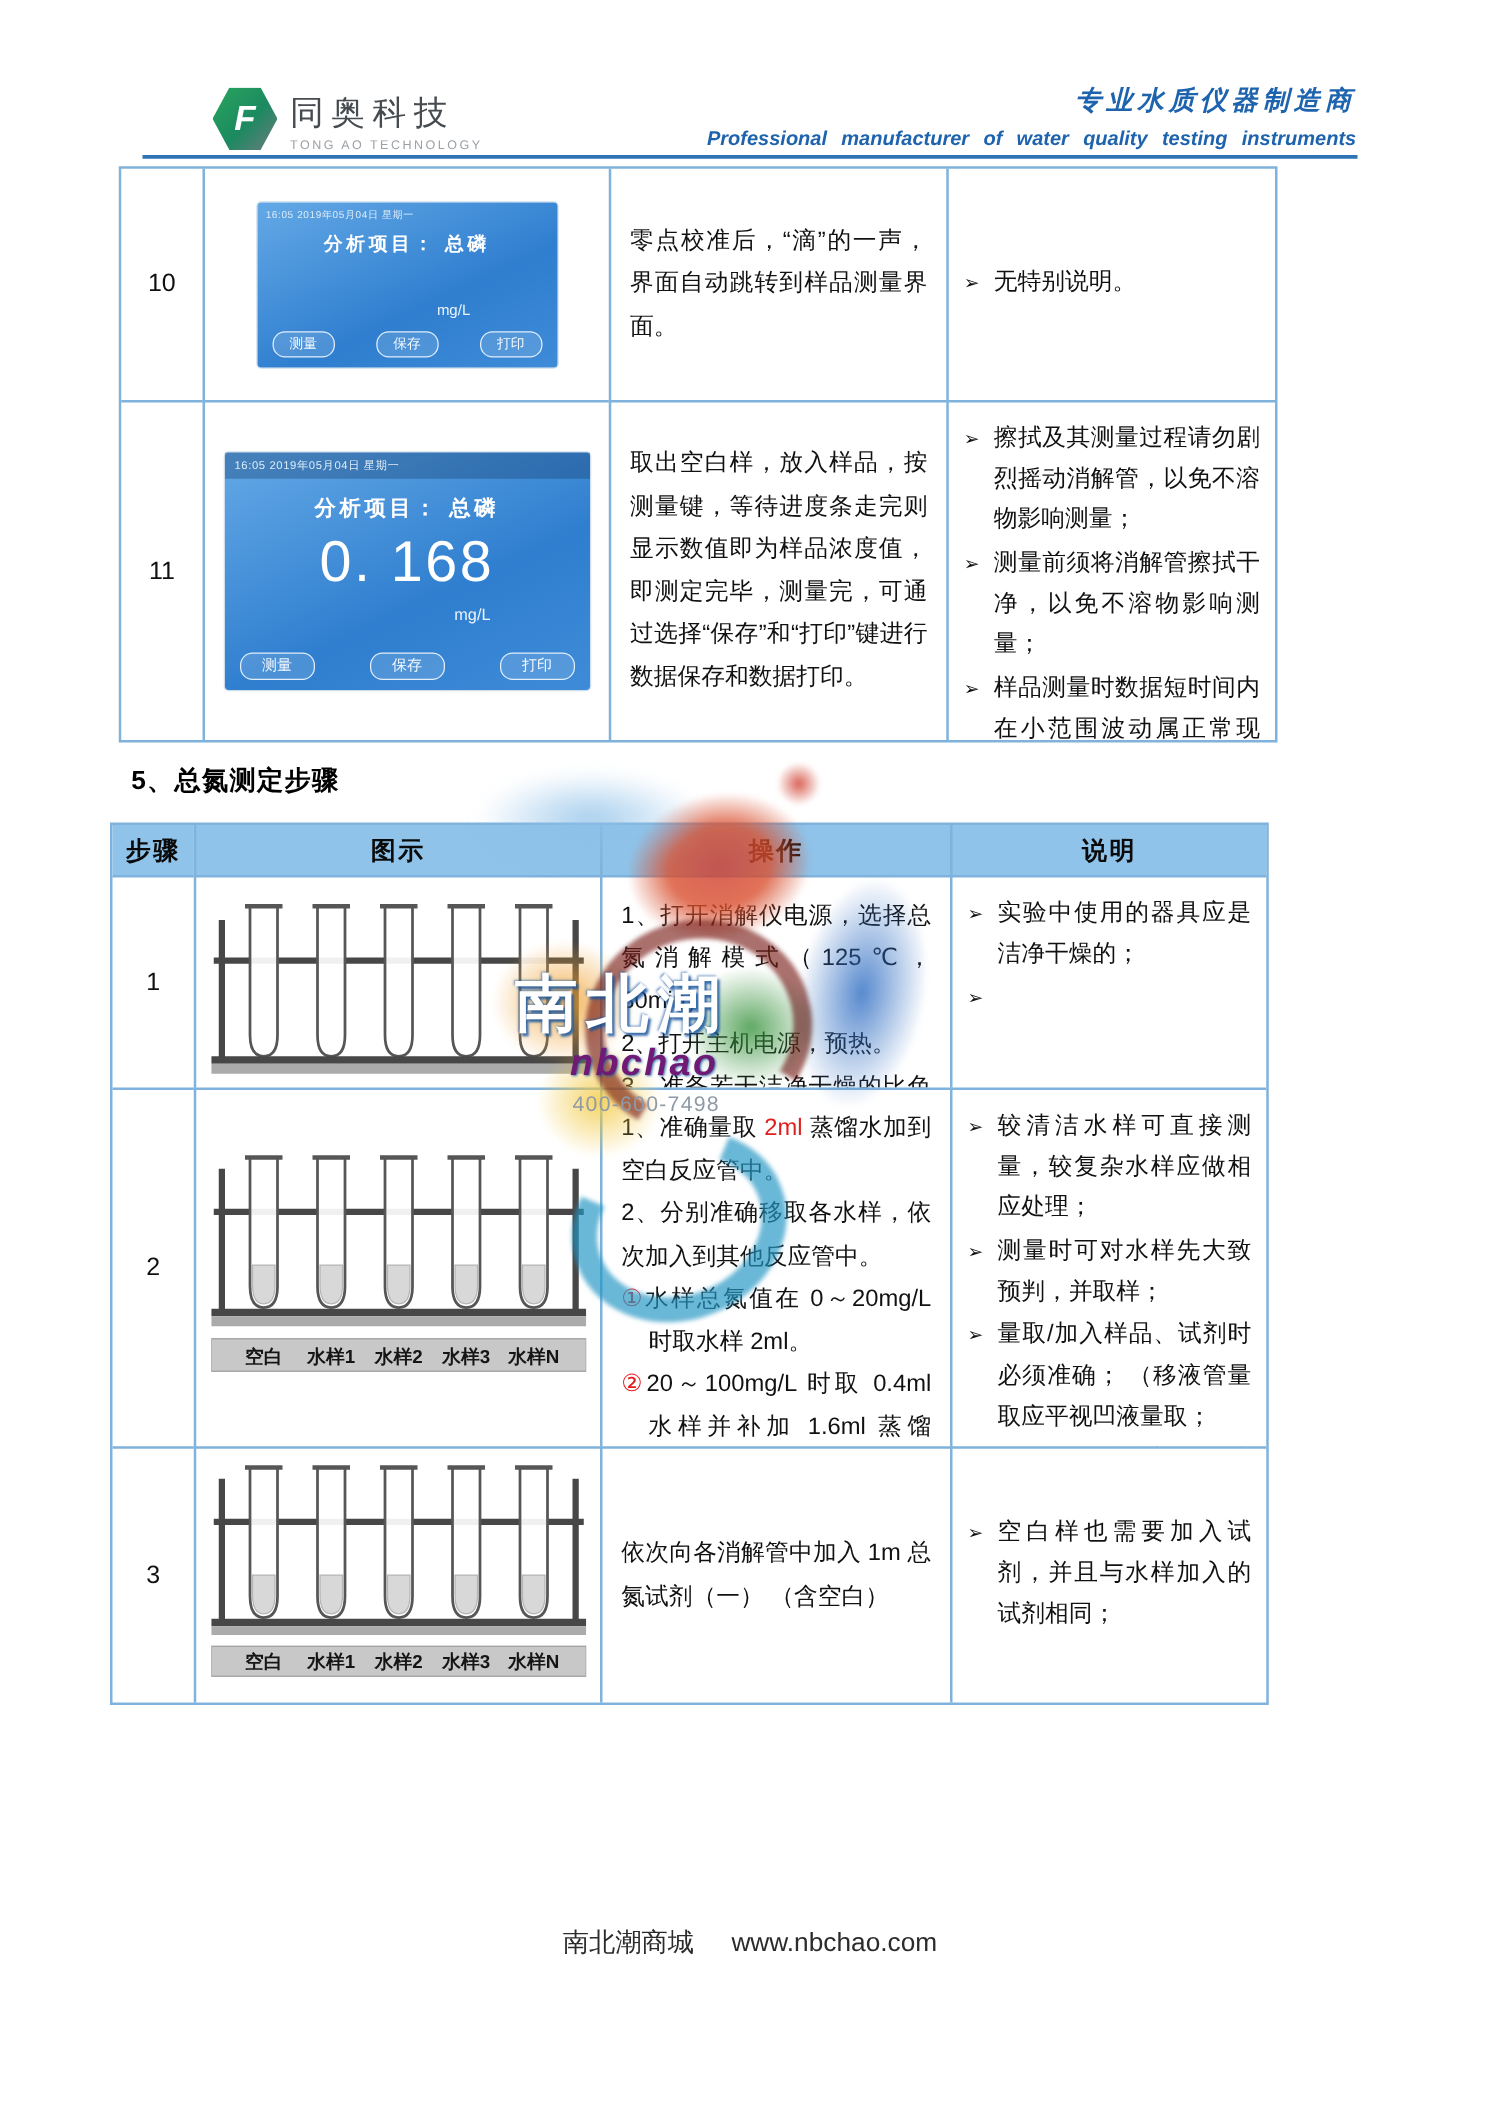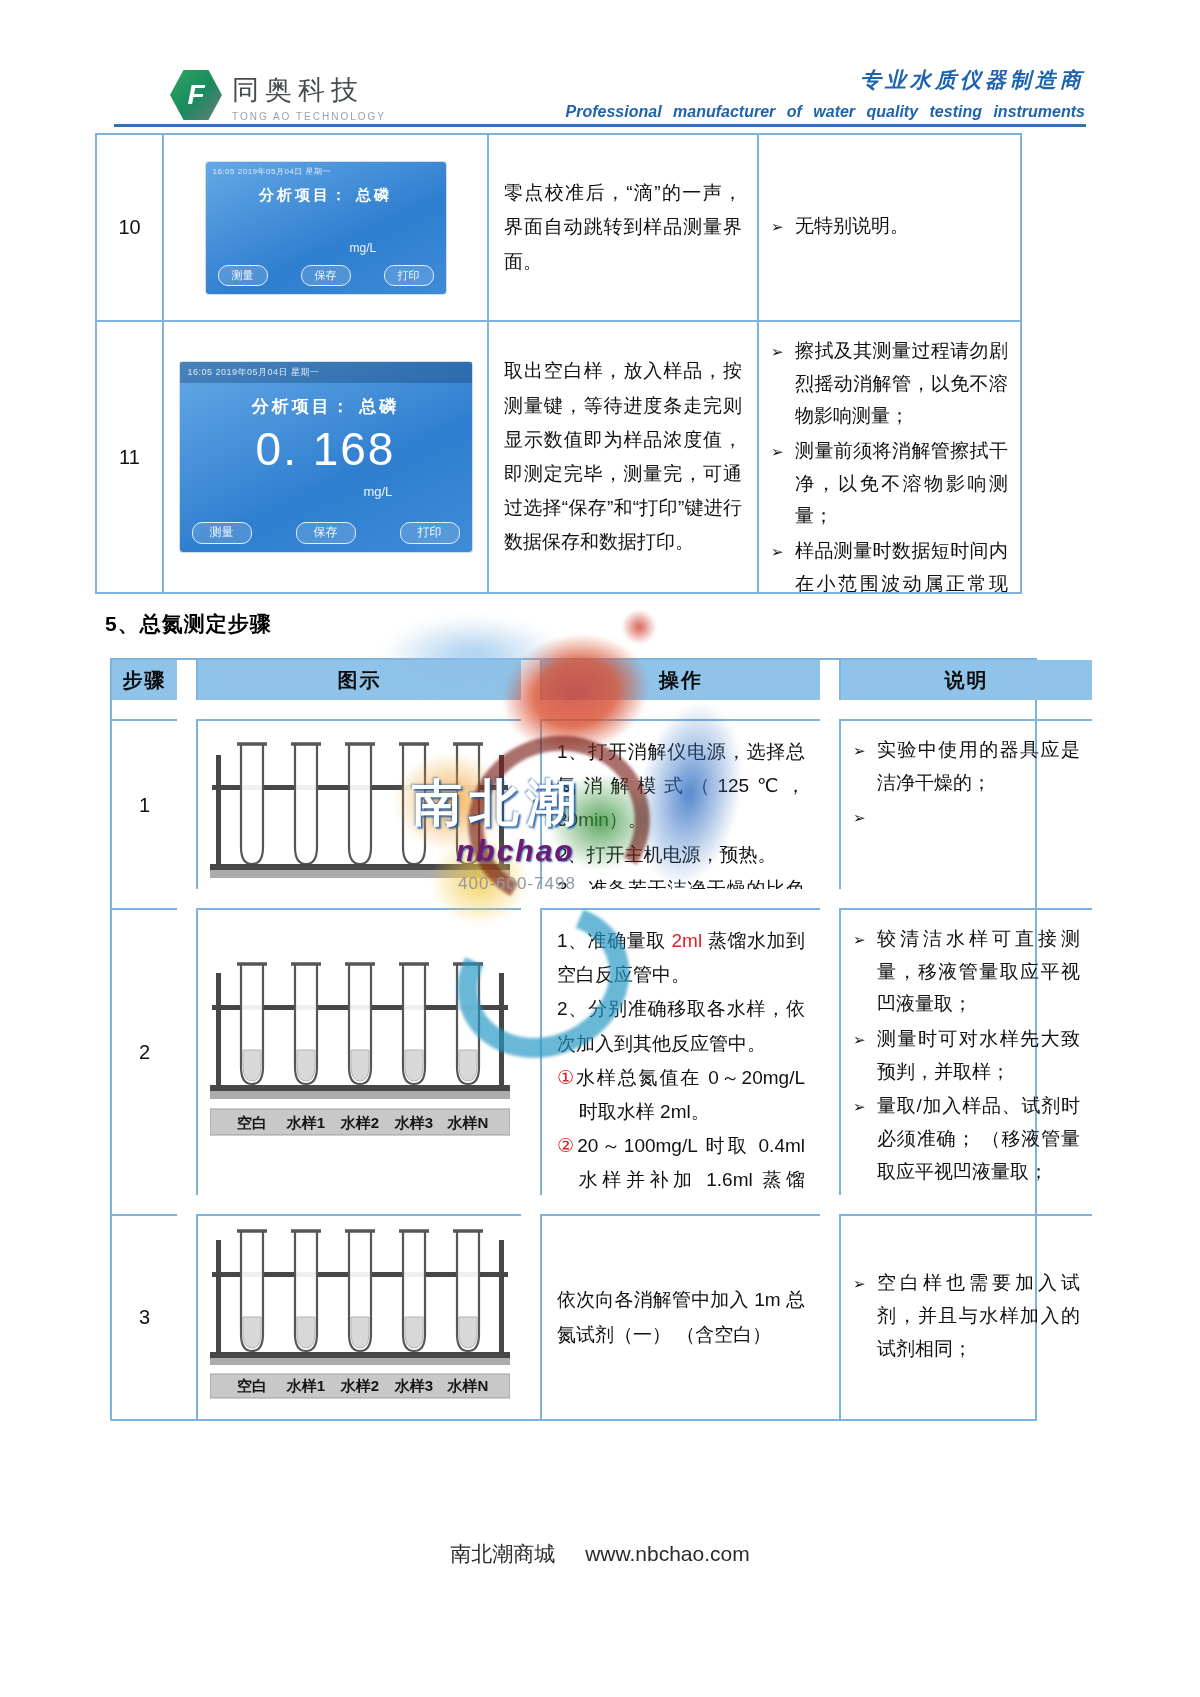--- a/index.html
+++ b/index.html
@@ -19,21 +19,21 @@
   .logo-text{position:absolute;left:232px;top:72px;}
   .logo-title{font-size:27px;font-weight:normal;color:#464b50;letter-spacing:6px;}
   .logo-sub{font-size:10px;color:#9aa0a6;letter-spacing:2px;margin-top:3px;}
   .slogans{position:absolute;right:115px;top:66px;text-align:right;color:#1e63ad;}
   .slogan-cn{font-size:21px;font-weight:bold;font-style:italic;letter-spacing:4px;}
   .slogan-en{font-size:16px;font-weight:bold;font-style:italic;margin-top:9px;word-spacing:7px;}
   .header-rule{position:absolute;left:114px;top:124px;width:972px;height:3px;background:#2e74b5;}
   
   .tbl{position:absolute;display:grid;border:2px solid #7fb2dc;background:transparent;}
   #tbl1{left:95px;top:133px;width:923px;grid-template-columns:65px 325px 270px 263px;grid-template-rows:185px 272px;}
-  #tbl2{left:110px;top:658px;width:923px;grid-template-columns:65px 325px 280px 253px;grid-template-rows:40px 170px 287px 205px;gap:19px;}
+  #tbl2{left:88px;top:658px;width:923px;grid-template-columns:65px 325px 280px 253px;grid-template-rows:40px 170px 287px 205px;}
   .cell{box-sizing:border-box;overflow:hidden;}
   .bl{border-left:2px solid #7fb2dc;}
   .bt{border-top:2px solid #7fb2dc;}
   .hcell{background:#8fc3e9;display:flex;align-items:center;justify-content:center;
          font-size:20px;font-weight:bold;color:#0b0b0b;letter-spacing:2px;}
   .step-cell{display:flex;align-items:center;justify-content:center;font-size:20px;color:#111;}
   .img-cell{display:flex;align-items:center;justify-content:center;}
   .op-cell{padding:14px 15px;font-size:19px;line-height:1.8;text-align:justify;display:flex;flex-direction:column;justify-content:flex-start;}
   .op-cell.vc{justify-content:center;}
   .notes-cell{padding:13px 12px;font-size:19px;line-height:1.72;display:flex;flex-direction:column;justify-content:flex-start;}
@@ -249,21 +249,21 @@
     </div>
     <div class="cell op-cell bl bt">
       <p class="opl"><span>1、准确量取 </span><span class="red">2ml</span><span> 蒸馏水加到空白反应管中。</span></p>
       <p class="opl"><span>2、分别准确移取各水样，依次加入到其他反应管中。</span></p>
       <p class="opl hang"><span class="red">①</span><span>水样总氮值在 0～20mg/L 时取水样 2ml。</span></p>
       <p class="opl hang"><span class="red">②</span><span>20～100mg/L 时取 0.4ml 水样并补加 1.6ml 蒸馏水。</span></p>
     </div>
     <div class="cell notes-cell bl bt">
       <div class="note">
         <span class="nmk">➢</span>
-        <span class="ntx">较清洁水样可直接测量，移液管量取应平视凹液量取；</span>
+        <span class="ntx">较清洁水样可直接测量，较复杂水样应做相应处理；</span>
       </div>
       <div class="note">
         <span class="nmk">➢</span>
         <span class="ntx">测量时可对水样先大致预判，并取样；</span>
       </div>
       <div class="note">
         <span class="nmk">➢</span>
         <span class="ntx">量取/加入样品、试剂时必须准确； （移液管量取应平视凹液量取；</span>
       </div>
       <div class="note">

